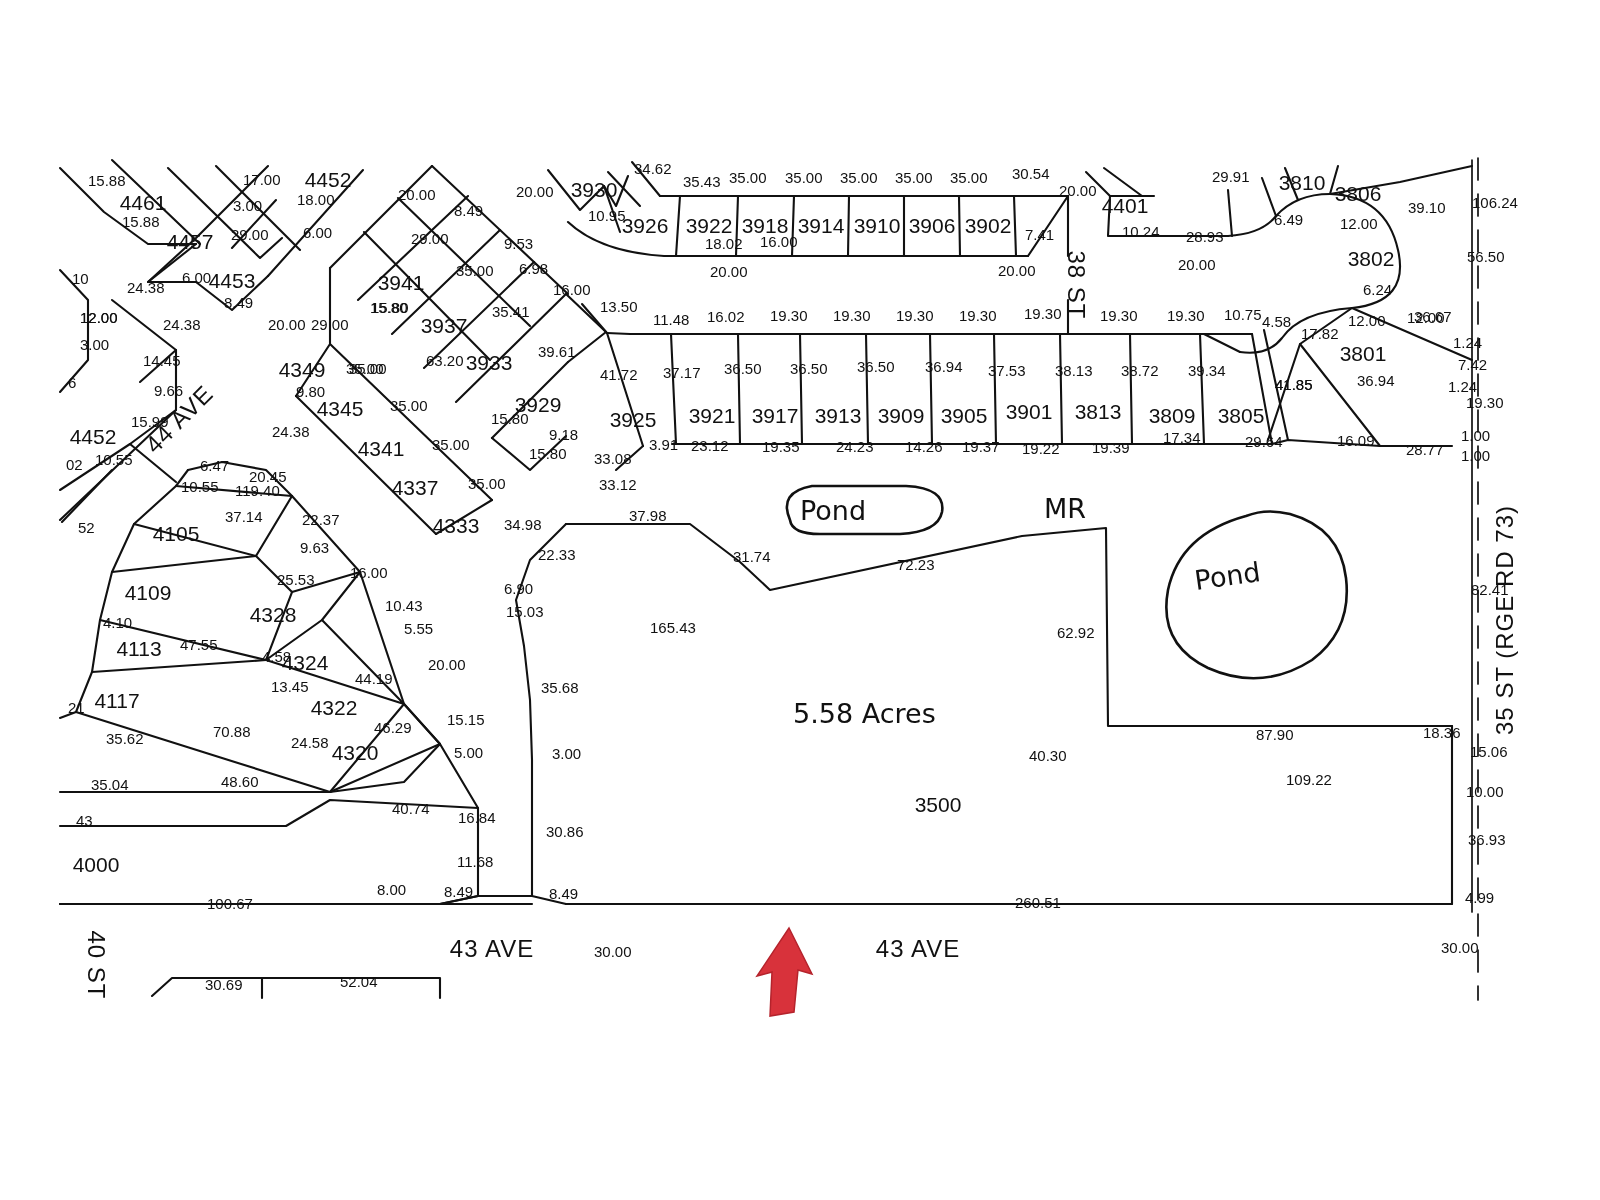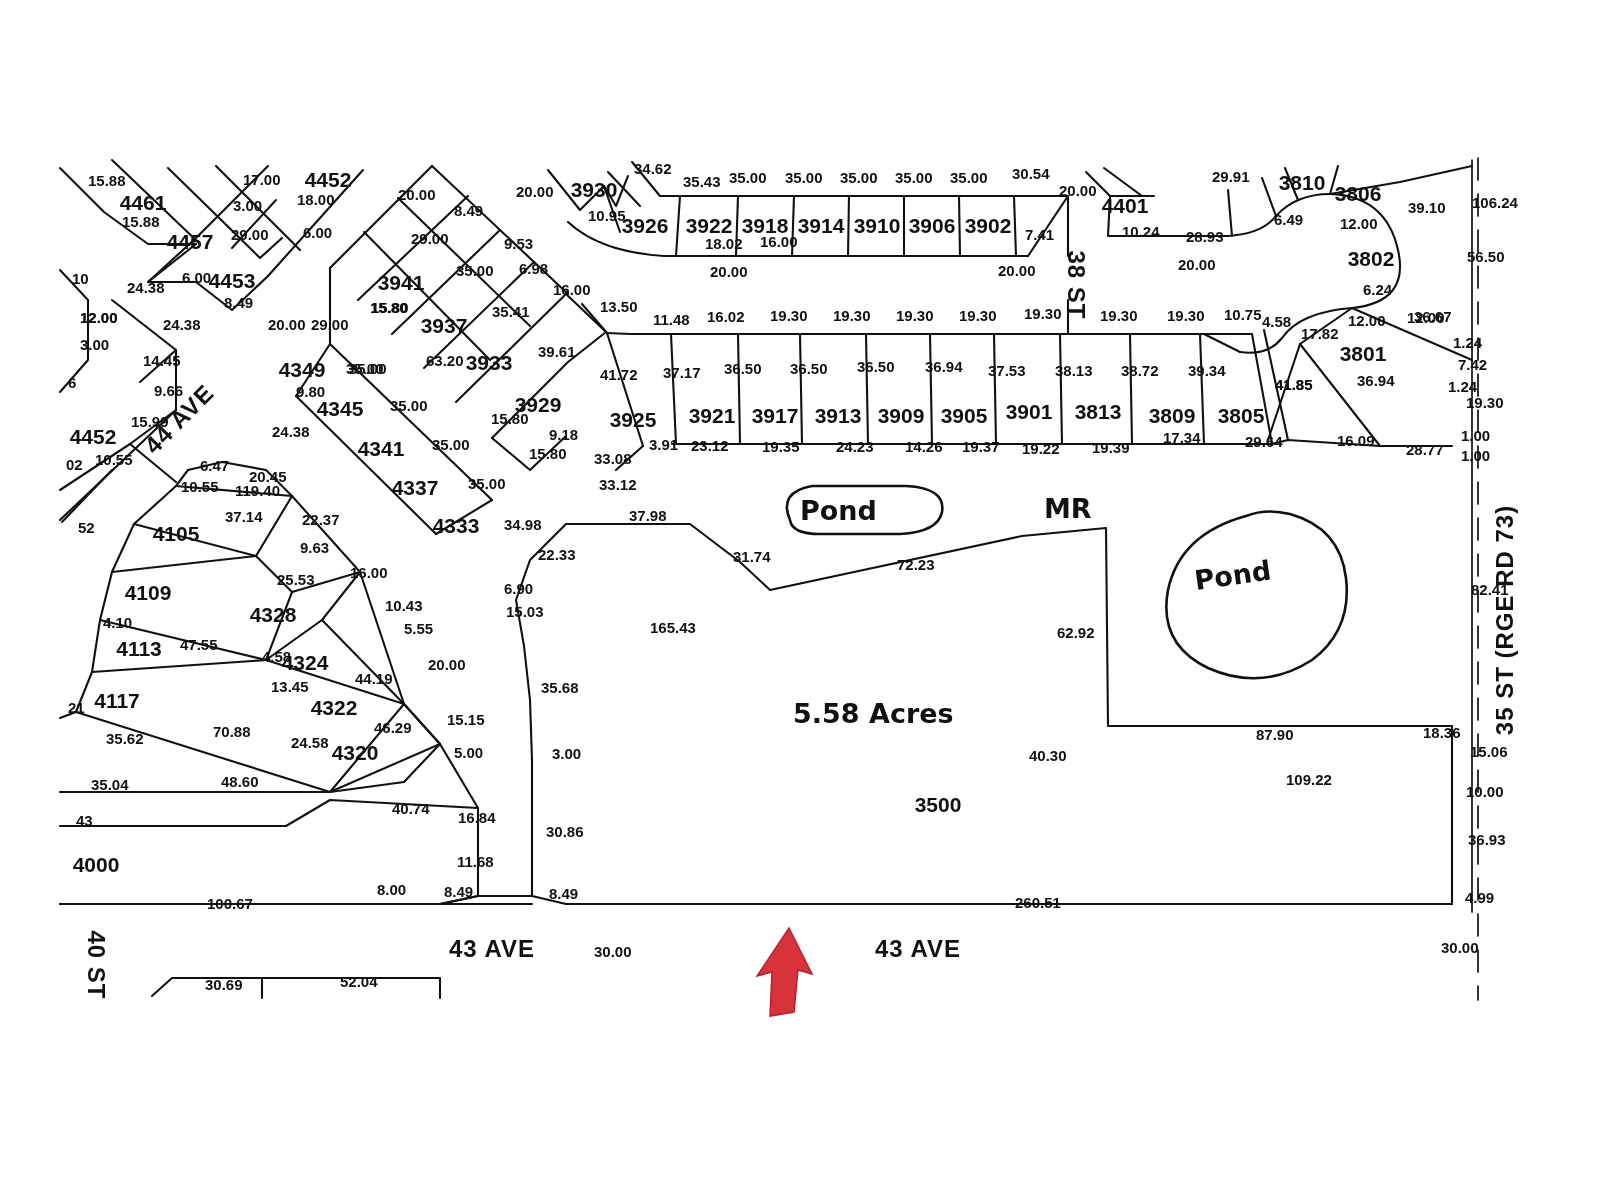--- a/index.html
+++ b/index.html
@@ -1,17 +1,17 @@
 <!DOCTYPE html>
 <html><head>
 <meta charset="utf-8">
 <style>
   html,body{margin:0;padding:0;background:#ffffff;}
   body{width:1600px;height:1200px;font-family:"Liberation Sans",sans-serif;overflow:hidden;}
-  #map-root{position:relative;width:1600px;height:1192px;background:#4d7c0f;font-weight:bold;}
+  #map-root{position:relative;width:1600px;height:1192px;background:#4d7c0f;}
   svg{display:block;}
   .pl{fill:none;stroke:#111;stroke-width:2.1;stroke-linejoin:round;stroke-linecap:round;}
   .pl-thin{fill:none;stroke:#111;stroke-width:1.7;stroke-linejoin:round;stroke-linecap:round;}
   .pl-hand{fill:none;stroke:#111;stroke-width:2.6;stroke-linejoin:round;stroke-linecap:round;}
   .dimtxt{font-family:"Liberation Sans",sans-serif;font-size:15px;fill:#111;}
   .lotnum{font-family:"Liberation Sans",sans-serif;font-size:21px;fill:#111;}
   .roadtxt{font-family:"Liberation Sans",sans-serif;font-size:24px;fill:#111;letter-spacing:1px;}
   .handtxt{font-family:"DejaVu Sans",sans-serif;font-size:27px;fill:#111;}
   .arrow{fill:#d8323b;stroke:#b5232c;stroke-width:1.5;}
 </style>

